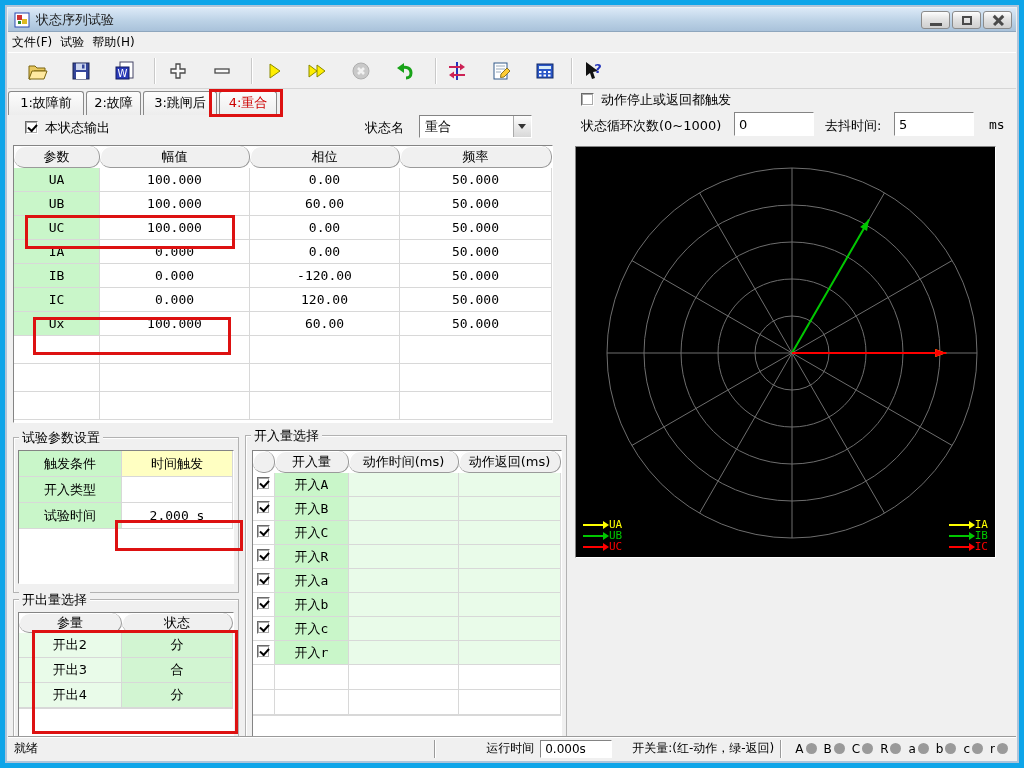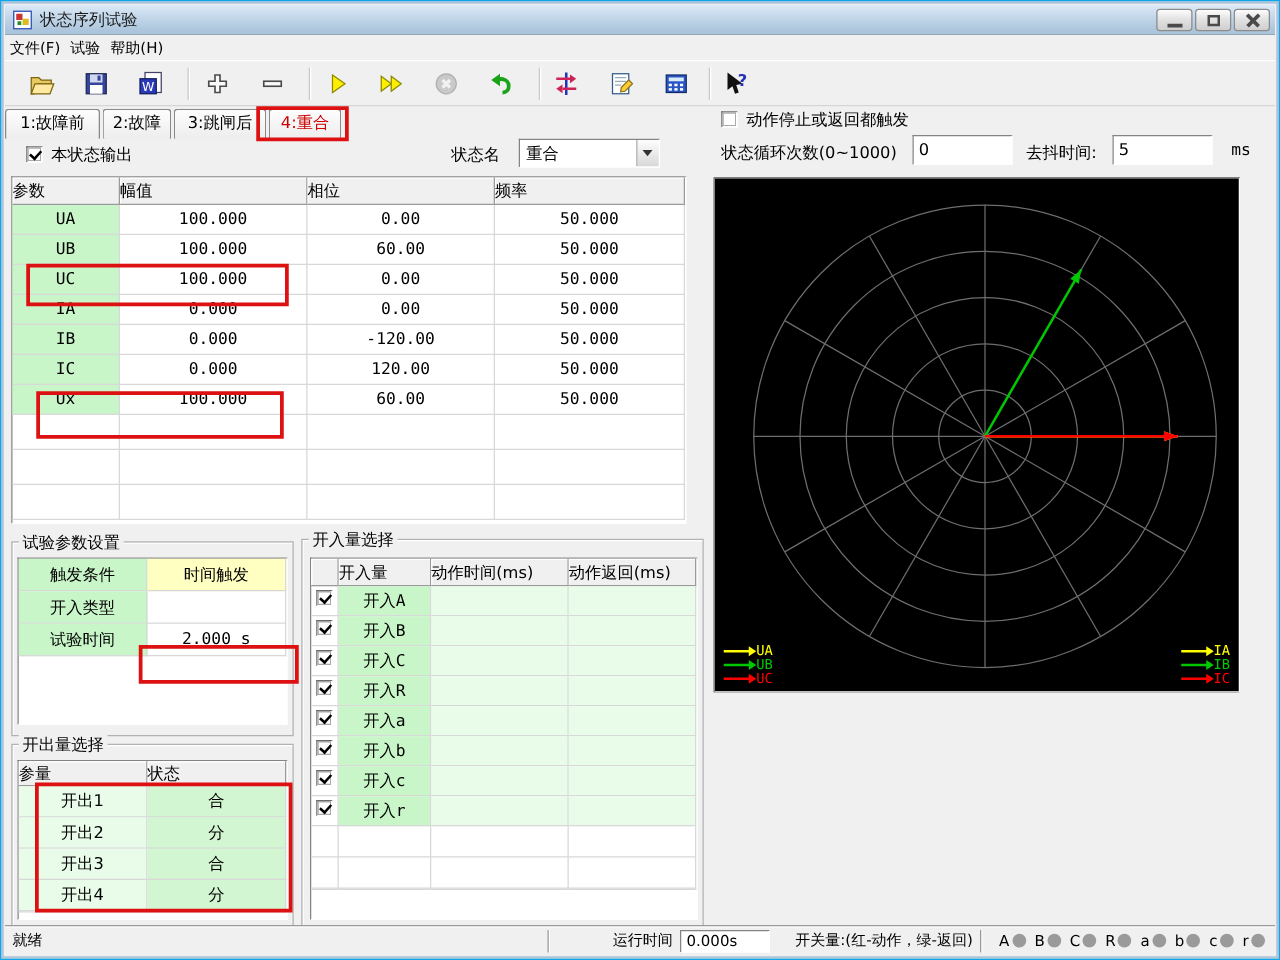--- a/index.html
+++ b/index.html
@@ -1,19 +1,19 @@
 <!DOCTYPE html>
 <html><head>
 <meta charset="utf-8">
 <style>
   html,body{margin:0;padding:0;background:#555;}
   *{box-sizing:border-box;}
   .win{position:relative;width:1024px;height:768px;background:#f0f0f0;
        font-family:"DejaVu Sans","Liberation Sans",sans-serif;font-size:12px;color:#000;
-       border:1px solid #0ea5e9;box-shadow:inset 0 0 0 2px #aec4da;overflow:hidden;}
+       border:5px solid #0ea5e9;box-shadow:inset 0 0 0 2px #aec4da;overflow:hidden;}
   
   .titlebar{position:absolute;left:3px;top:3px;right:3px;height:24px;
             background:linear-gradient(#dcE9f7,#bcd2e6 55%,#a9c2da);
             border-bottom:1px solid #8ea6bd;display:flex;align-items:center;}
   .title-ico{width:16px;height:16px;margin:0 6px 0 6px;}
   .title-text{font-size:13px;color:#1c1c1c;}
   .winbtns{position:absolute;right:4px;top:3px;display:flex;gap:2px;}
   .wbtn{width:29px;height:18px;border:1px solid #8b8b8b;border-radius:3px;
         background:linear-gradient(#fdfdfd,#e3e3e3 45%,#cfcfcf);position:relative;}
   .wbtn .bar{position:absolute;left:8px;top:11px;width:12px;height:3px;background:#4a4a4a;}
@@ -42,21 +42,21 @@
          display:flex;align-items:center;}
   .combo .val{flex:1;padding-left:5px;font-size:13px;}
   .combo .drop{width:18px;align-self:stretch;border-left:1px solid #aaa;
          background:linear-gradient(#fdfdfd,#d8d8d8);position:relative;}
   .combo .drop::after{content:'';position:absolute;left:4px;top:8px;border-top:5px solid #333;
          border-left:4px solid transparent;border-right:4px solid transparent;}
   
   .grid{position:absolute;background:#fff;border:1px solid;border-color:#848484 #fff #fff #848484;}
   table.g{border-collapse:separate;border-spacing:0;table-layout:fixed;width:100%;font-size:13px;}
   table.g th{background:#f0f0f0;font-weight:normal;border-right:1px solid #9a9a9a;border-bottom:1px solid #9a9a9a;
-             box-shadow:inset 1px 1px 0 #fff;padding:0;text-align:left;}
+             box-shadow:inset 1px 1px 0 #fff;padding:0;text-align:center;border-radius:10px;}
   table.g td{border-right:1px solid #d8d8d8;border-bottom:1px solid #d8d8d8;padding:0;text-align:center;overflow:hidden;white-space:nowrap;}
   td.name{background:#c9f6c9;}
   td.pale{background:#e9fbe9;}
   td.state{background:#d2f5d2;}
   td.yellow{background:#ffffc2;}
   td.num{font-family:"DejaVu Sans Mono","Liberation Mono",monospace;font-size:13px;}
   
   .gb{position:absolute;border:1px solid #b2b2b2;box-shadow:1px 1px 0 #fff inset;}
   .gb-label{position:absolute;top:-9px;left:5px;background:#f0f0f0;padding:0 3px;font-size:13px;}
   
@@ -398,24 +398,20 @@
         <colgroup>
             <col style="width:103px">
             <col>
           </colgroup>
         <tbody>
             <tr style="height:20px">
           <th>参量</th>
           <th>状态</th>
         </tr>
         <tr style="height:25px">
-          <td class="pale">开出1</td>
-          <td class="state">合</td>
-        </tr>
-        <tr style="height:25px">
           <td class="pale">开出2</td>
           <td class="state">分</td>
         </tr>
         <tr style="height:25px">
           <td class="pale">开出3</td>
           <td class="state">合</td>
         </tr>
         <tr style="height:25px">
           <td class="pale">开出4</td>
           <td class="state">分</td>

